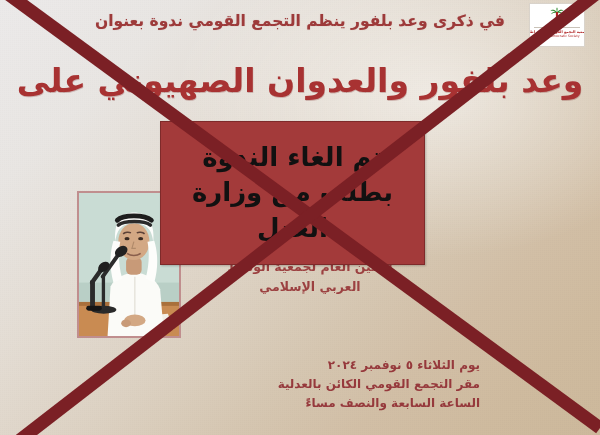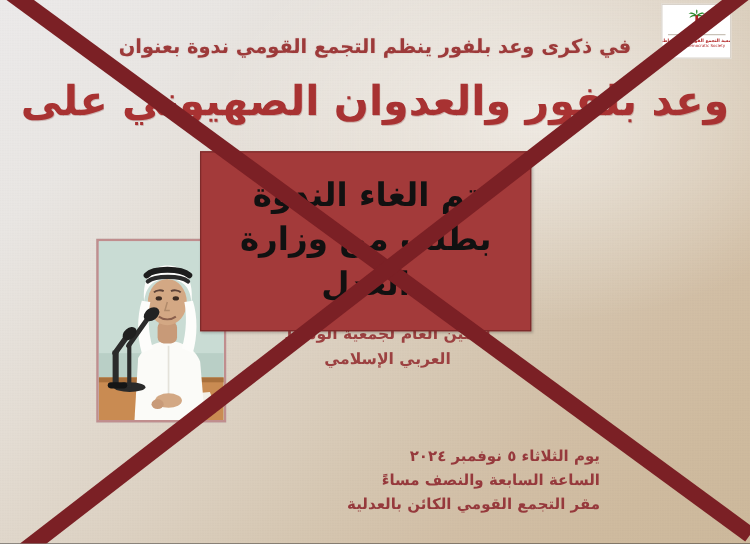--- a/index.html
+++ b/index.html
@@ -34,21 +34,21 @@
     pointer-events: none;
     opacity: .18;
     background-image:
       repeating-linear-gradient(0deg, rgba(0,0,0,.035) 0 1px, transparent 1px 2px),
       repeating-linear-gradient(90deg, rgba(0,0,0,.03) 0 1px, transparent 1px 2px);
   }
 
   
   .header-line {
     position: absolute;
-    top: 28px;
+    top: 12px;
     right: 78px;
     left: 78px;
     text-align: center;
     font-size: 15.5px;
     font-weight: 700;
     color: #9d3a3a;
     letter-spacing: 0;
     line-height: 1.2;
     text-shadow: 0 0 1px rgba(157,58,58,.35);
   }
@@ -261,22 +261,22 @@
   </div>
 
   <div class="speaker-block">
     <div>الاستاذ</div>
     <div>الامين العام لجمعية الوسط</div>
     <div>العربي الإسلامي</div>
   </div>
 
   <div class="footer-block">
     <div>يوم الثلاثاء ٥ نوفمبر ٢٠٢٤</div>
+    <div>مقر التجمع القومي الكائن بالعدلية</div>
     <div>الساعة السابعة والنصف مساءً</div>
-    <div>مقر التجمع القومي الكائن بالعدلية</div>
   </div>
 
   <div class="cancel-box">
     <div class="cancel-line">تم الغاء الندوة</div>
     <div class="cancel-line">بطلب من وزارة</div>
     <div class="cancel-line">العدل</div>
   </div>
 
   <svg class="x-mark" viewBox="0 0 600 435">
     <line x1="8" y1="-6" x2="600" y2="428"></line>

